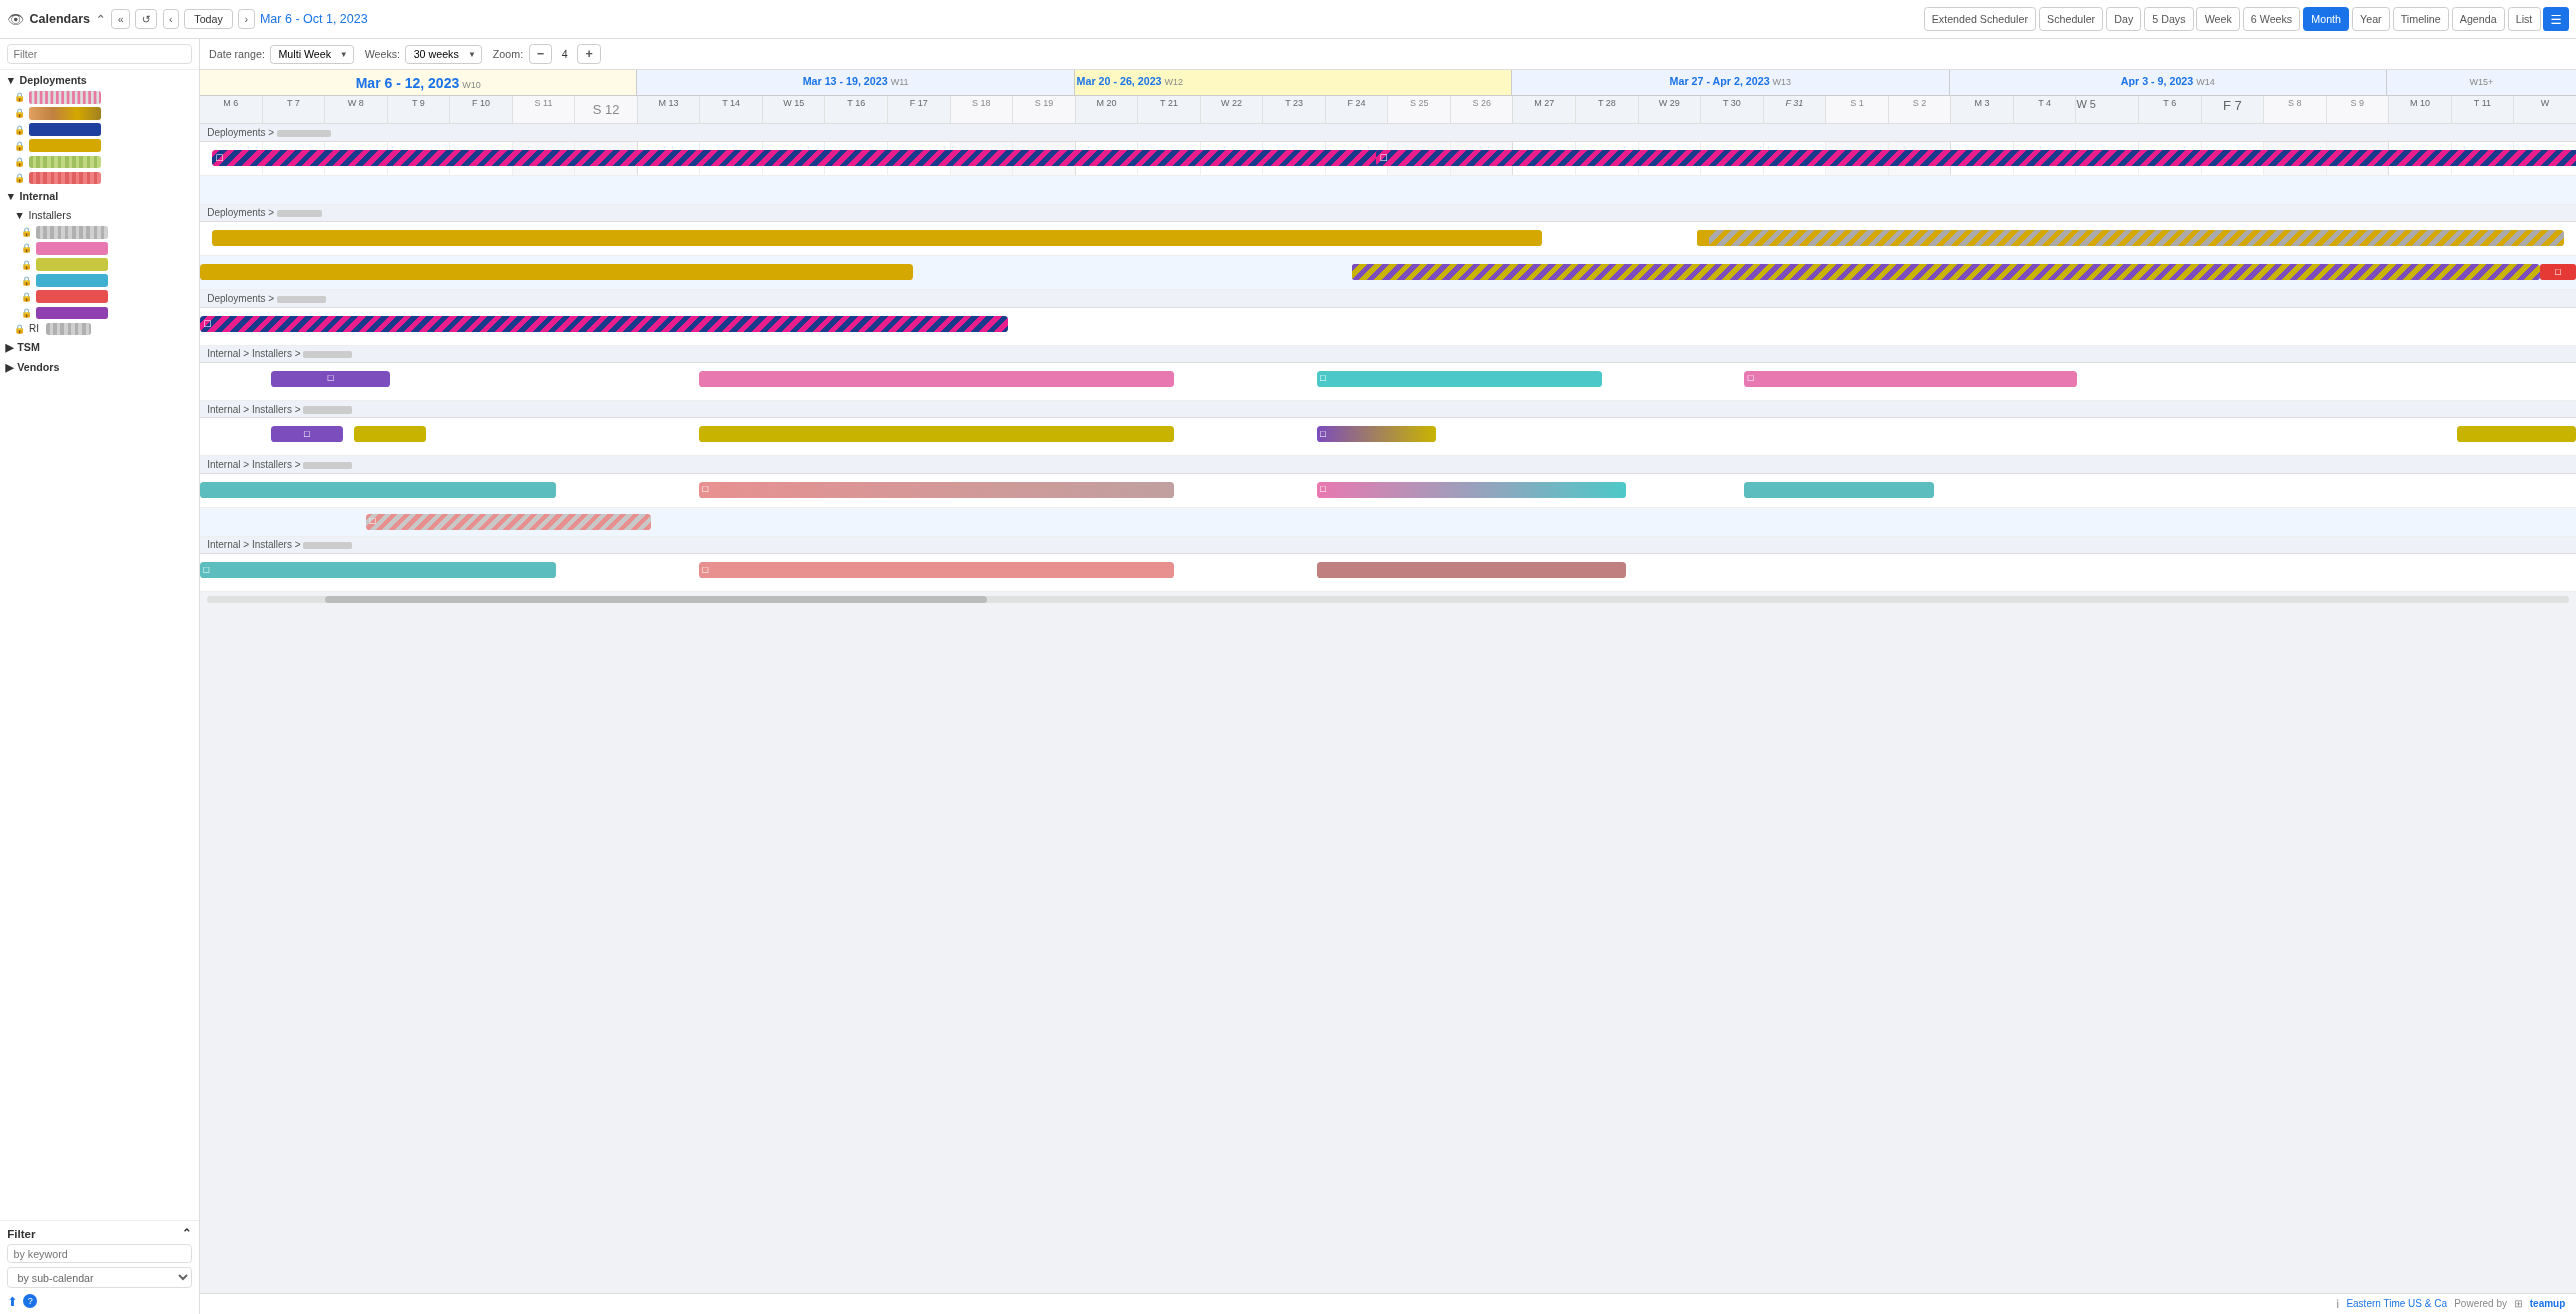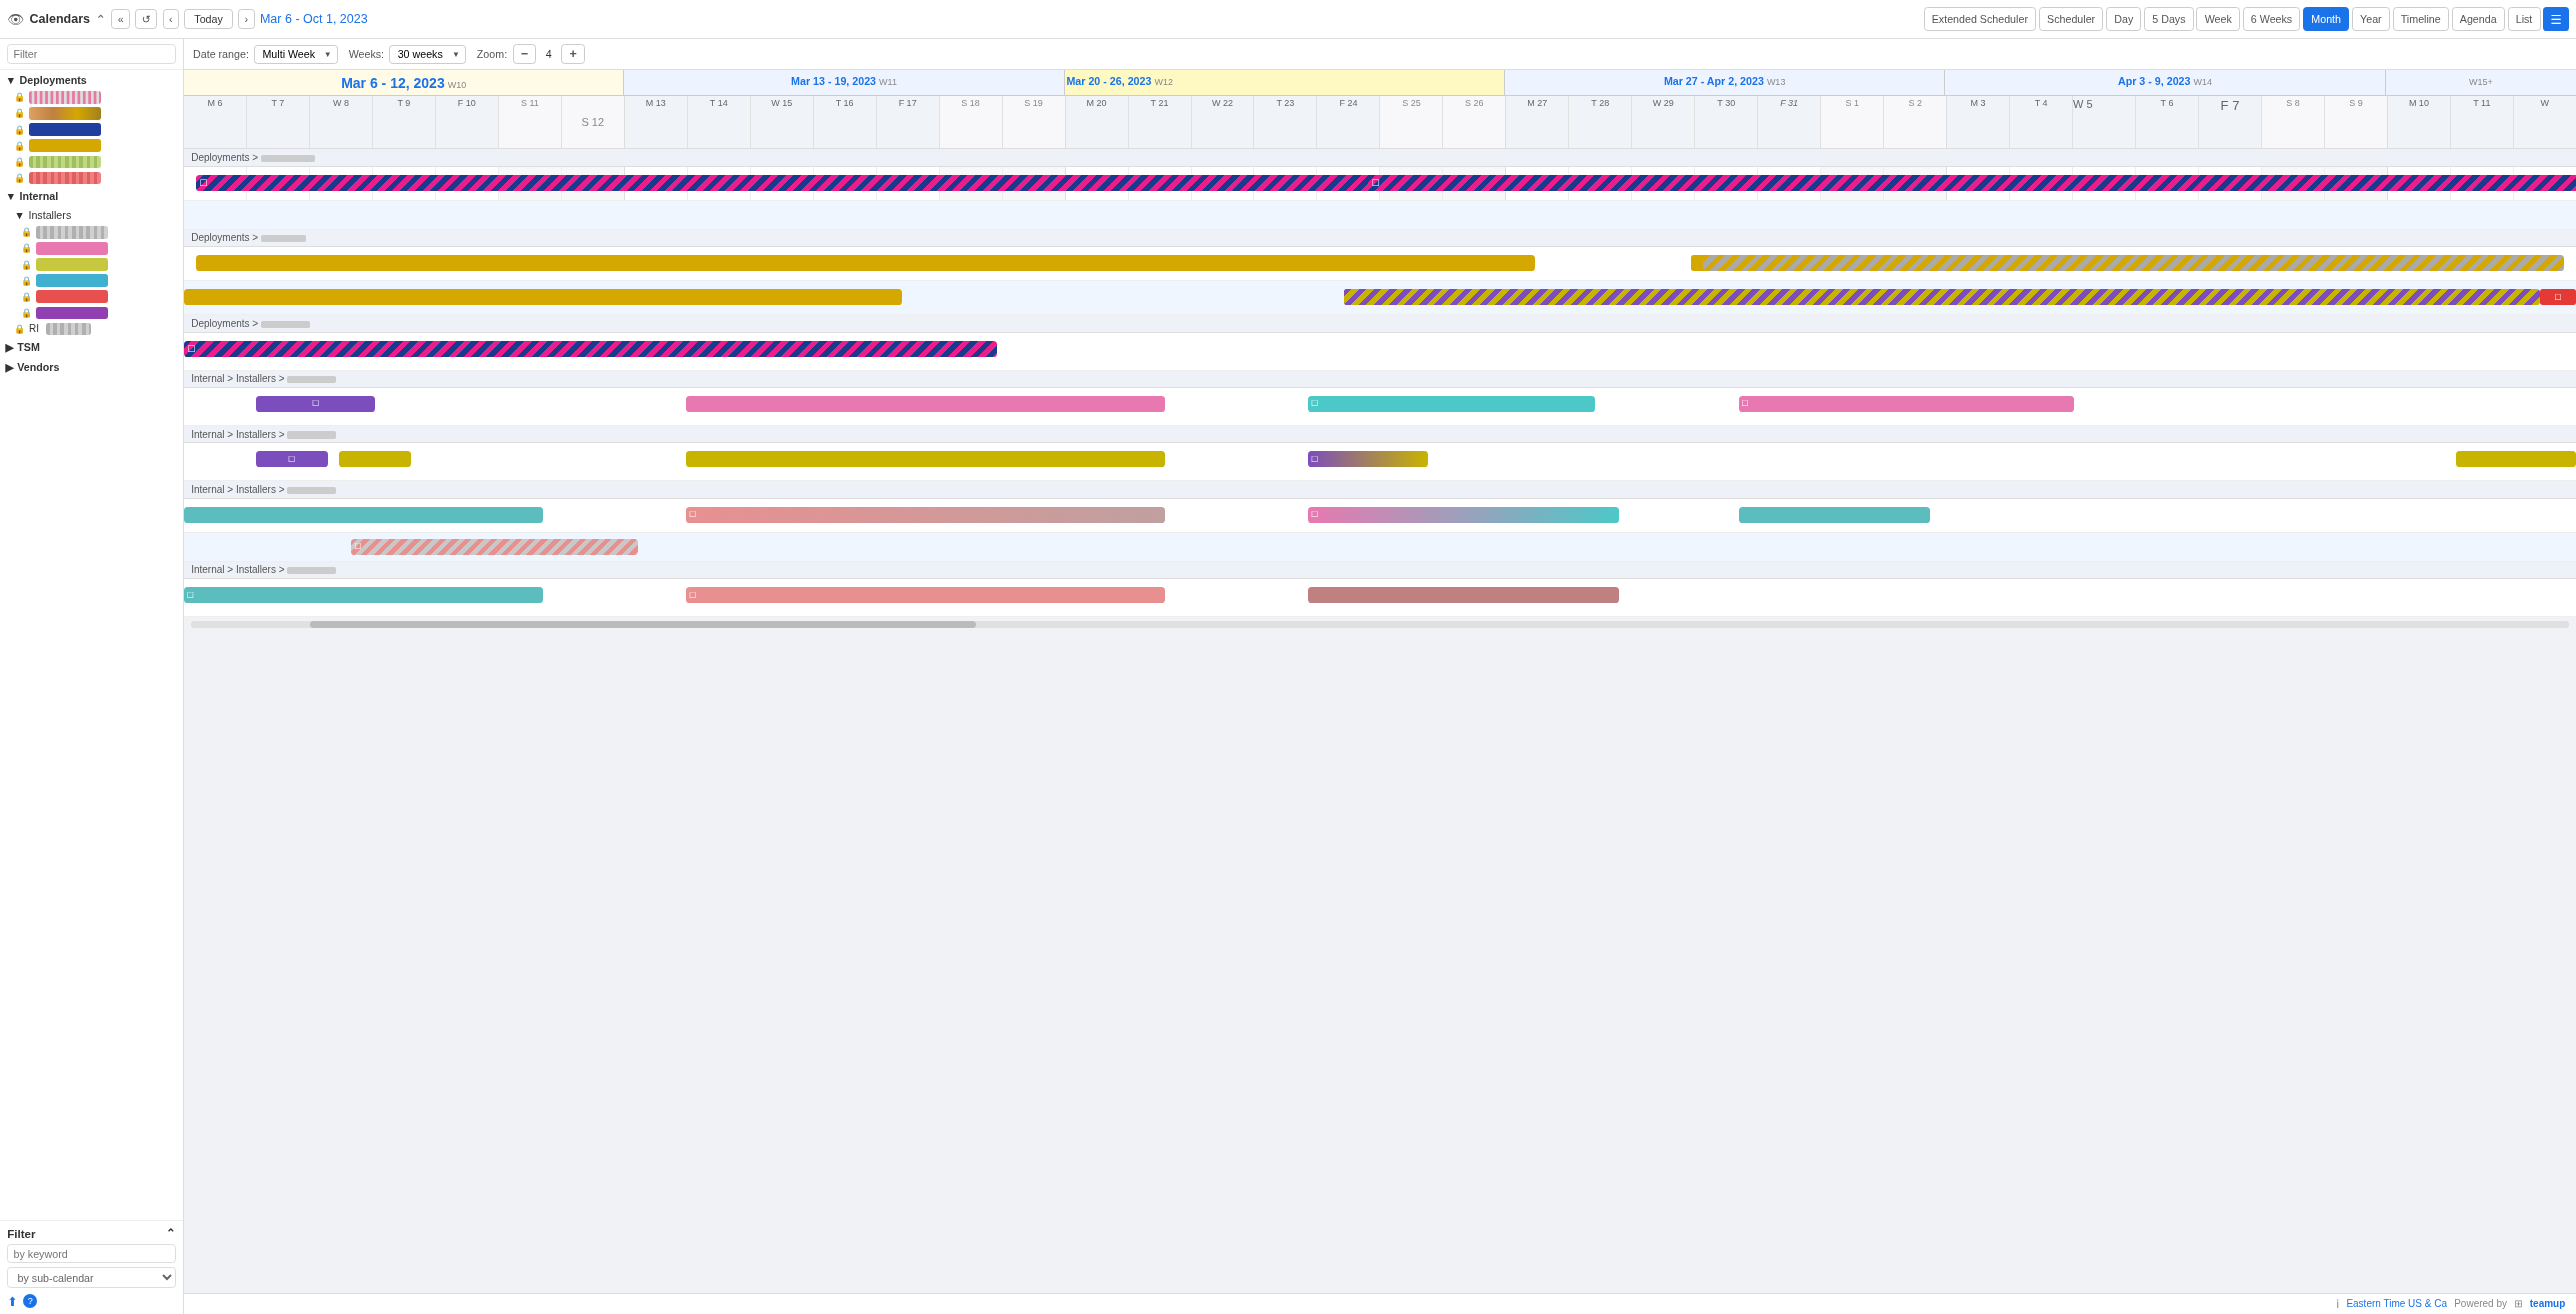--- a/index.html
+++ b/index.html
@@ -2,21 +2,21 @@
 <html style="font-size:14.3px"><head>
   <meta charset="utf-8">
   <style>
     * { box-sizing: border-box; margin: 0; padding: 0; }
     body { font-family: -apple-system, BlinkMacSystemFont, 'Segoe UI', sans-serif; font-size: 10.7px; background: #f0f2f5; color: #333; overflow: hidden; }
 
     
     .app { display: flex; flex-direction: column; height: 100vh; width: 100vw; }
     .header { display: flex; align-items: center; background: #fff; border-bottom: 0.9px solid #ddd; padding: 3.6px 7.2px; gap: 5.4px; min-height: 39px; flex-shrink: 0; }
     .main { display: flex; flex: 1; overflow: hidden; }
-    .sidebar { width: 184px; background: #fff; border-right: 0.9px solid #ddd; display: flex; flex-direction: column; flex-shrink: 0; overflow-y: auto; }
+    .sidebar { width: 200px; background: #fff; border-right: 0.9px solid #ddd; display: flex; flex-direction: column; flex-shrink: 0; overflow-y: auto; }
     .content { flex: 1; overflow: auto; display: flex; flex-direction: column; }
 
     
     .header-left { display: flex; align-items: center; gap: 5.4px; }
     .header-collapse-btn { background: none; border: none; cursor: pointer; color: #666; font-size: 12.5px; }
     .nav-btn { background: none; border: 0.9px solid #ccc; border-radius: 3.6px; cursor: pointer; padding: 2.7px 5.4px; color: #555; font-size: 10.7px; }
     .today-btn { background: none; border: 0.9px solid #ccc; border-radius: 3.6px; cursor: pointer; padding: 2.7px 9px; font-size: 10.7px; color: #333; }
     .date-range-label { font-size: 12.5px; font-weight: 500; color: #1a73e8; display: flex; align-items: center; gap: 3.6px; cursor: pointer; }
     .view-buttons { margin-left: auto; display: flex; gap: 2.7px; }
     .view-btn { background: none; border: 0.9px solid #ccc; border-radius: 3.6px; cursor: pointer; padding: 2.7px 7.2px; font-size: 10.7px; color: #555; white-space: nowrap; }
@@ -270,21 +270,21 @@
           </div>
 
           <div style="display:flex; background:#f0f4f8; border-bottom:0.9px solid #ddd;">
 
             <div style="flex:1; text-align:center; font-size:9px; color:#666; padding:1.8px 0; border-right:0.9px solid #e0e0e0;">M 6</div>
             <div style="flex:1; text-align:center; font-size:9px; color:#666; padding:1.8px 0; border-right:0.9px solid #e0e0e0;">T 7</div>
             <div style="flex:1; text-align:center; font-size:9px; color:#666; padding:1.8px 0; border-right:0.9px solid #e0e0e0;">W 8</div>
             <div style="flex:1; text-align:center; font-size:9px; color:#666; padding:1.8px 0; border-right:0.9px solid #e0e0e0;">T 9</div>
             <div style="flex:1; text-align:center; font-size:9px; color:#666; padding:1.8px 0; border-right:0.9px solid #e0e0e0;">F 10</div>
             <div style="flex:1; text-align:center; font-size:9px; color:#888; padding:1.8px 0; border-right:0.9px solid #e0e0e0; background:#f8f8fa;">S 11</div>
-            <div style="flex:1; text-align:center; font-size:11px; color:#888; padding:20px 0; border-right:0.9px solid #ddd; background:#f8f8fa;">S 12</div>
+            <div style="flex:1; text-align:center; font-size:13px; color:#888; padding:6px 0; border-right:0.9px solid #ddd; background:#f8f8fa;">S 12</div>
             <div style="flex:1; text-align:center; font-size:9px; color:#666; padding:1.8px 0; border-right:0.9px solid #e0e0e0;">M 13</div>
             <div style="flex:1; text-align:center; font-size:9px; color:#666; padding:1.8px 0; border-right:0.9px solid #e0e0e0;">T 14</div>
             <div style="flex:1; text-align:center; font-size:9px; color:#666; padding:1.8px 0; border-right:0.9px solid #e0e0e0;">W 15</div>
             <div style="flex:1; text-align:center; font-size:9px; color:#666; padding:1.8px 0; border-right:0.9px solid #e0e0e0;">T 16</div>
             <div style="flex:1; text-align:center; font-size:9px; color:#666; padding:1.8px 0; border-right:0.9px solid #e0e0e0;">F 17</div>
             <div style="flex:1; text-align:center; font-size:9px; color:#888; padding:1.8px 0; border-right:0.9px solid #e0e0e0; background:#f8f8fa;">S 18</div>
             <div style="flex:1; text-align:center; font-size:9px; color:#888; padding:1.8px 0; border-right:0.9px solid #ddd; background:#f8f8fa;">S 19</div>
             <div style="flex:1; text-align:center; font-size:9px; color:#666; padding:1.8px 0; border-right:0.9px solid #e0e0e0;">M 20</div>
             <div style="flex:1; text-align:center; font-size:9px; color:#666; padding:1.8px 0; border-right:0.9px solid #e0e0e0;">T 21</div>
             <div style="flex:1; text-align:center; font-size:9px; color:#666; padding:1.8px 0; border-right:0.9px solid #e0e0e0;">W 22</div>

